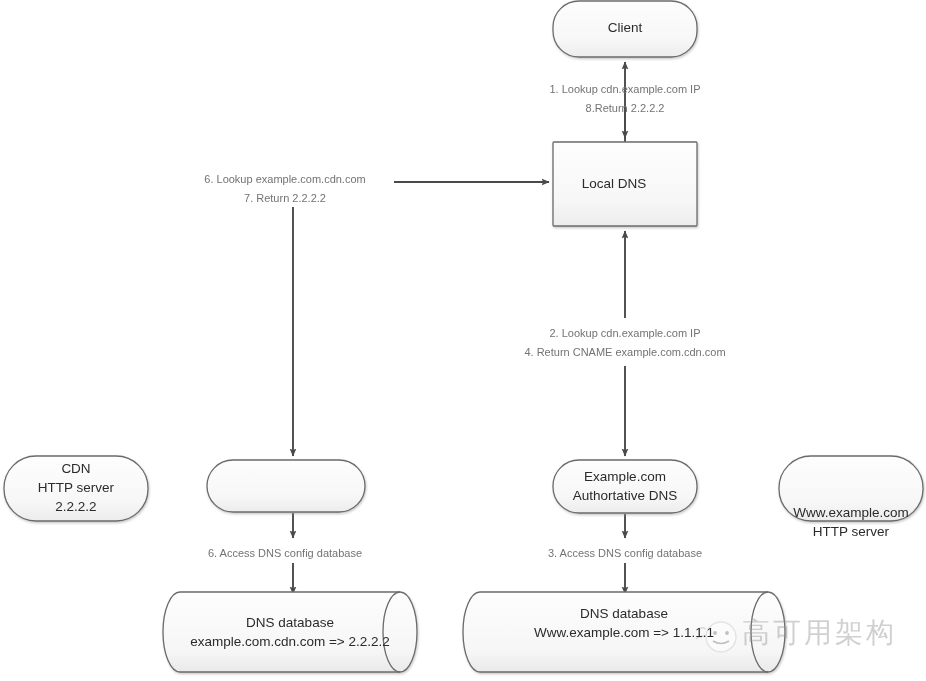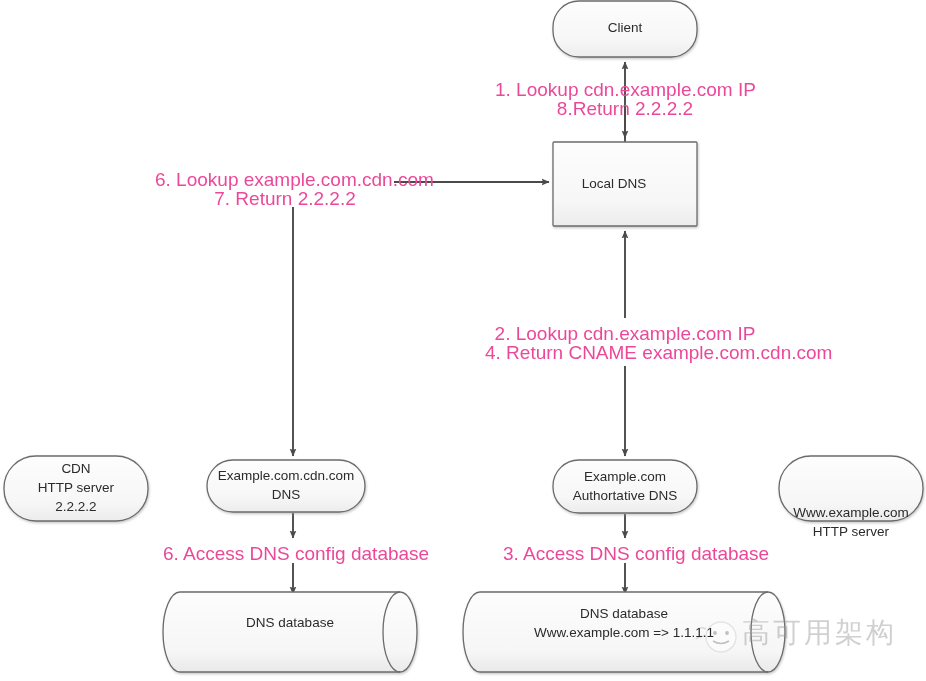--- a/index.html
+++ b/index.html
@@ -33,22 +33,22 @@
     font-size: 13.5px;
     line-height: 19px;
     white-space: pre;
     pointer-events: none;
     -webkit-font-smoothing: antialiased;
   }
   .node-label {
     font-size: 13.5px;
   }
   .edge-label {
-    font-size: 19px;
-    color: #ec4899;
+    font-size: 11px;
+    color: #737373;
   }
   .wm {
     position: absolute;
     pointer-events: none;
   }
   .wm-text {
     font-size: 28px;
     color: rgba(150,150,150,0.45);
     font-family: "DejaVu Sans", sans-serif;
     letter-spacing: 3px;
@@ -135,27 +135,26 @@
       <path d="M 705,636 Q 699,636 696,639" fill="none" stroke="#bbbbbb" stroke-width="1.4"></path>
     </g>
   </svg>
 
   <div class="node-label" style="left:553px; top:18px; width:144px;"><span style="display: block;">Client</span></div>
 
   <div class="node-label" style="left:522px; top:174px; width:144px;padding-left:20px;"><span style="display: block;">Local DNS</span></div>
 
   <div class="node-label" style="left:4px; top:459px; width:144px;"><span style="display: block;">CDN</span><span style="display: block;">HTTP server</span><span style="display: block;">2.2.2.2</span></div>
 
-  <div class="node-label" style="left:203px; top:466px; width:166px;"><span style="display: block;">Example.com.cdn.com</span><span style="display: block;">DNS</span></div>
 
   <div class="node-label" style="left:547px; top:467px; width:156px;"><span style="display: block;">Example.com</span><span style="display: block;">Authortative DNS</span></div>
 
   <div class="node-label" style="left:777px; top:459px; width:148px;"><span style="display: block; margin-top: 44px;">Www.example.com</span><span style="display: block;">HTTP server</span></div>
 
-  <div class="node-label" style="left:163px; top:613px; width:254px;"><span style="display: block;">DNS database</span></div>
+  <div class="node-label" style="left:163px; top:613px; width:254px;"><span style="display: block;">DNS database</span><span style="display: block;">example.com.cdn.com =&gt; 2.2.2.2</span></div>
 
   <div class="node-label" style="left:463px; top:604px; width:322px;"><span style="display: block;">DNS database</span><span style="display: block;">Www.example.com =&gt; 1.1.1.1</span></div>
 
   <div class="edge-label" style="left:495px; top:80px; width:260px;"><span style="display: block;">1. Lookup cdn.example.com IP</span><span style="display: block;">8.Return 2.2.2.2</span></div>
 
   <div class="edge-label" style="left:155px; top:170px; width:260px;"><span style="display: block;">6. Lookup example.com.cdn.com</span><span style="display: block;">7. Return 2.2.2.2</span></div>
 
   <div class="edge-label" style="left:485px; top:324px; width:280px;"><span style="display: block;">2. Lookup cdn.example.com IP</span><span style="display: block;">4. Return CNAME example.com.cdn.com</span></div>
 
   <div class="edge-label" style="left:163px; top:544px; width:244px;"><span style="display: block;">6. Access DNS config database</span></div>

